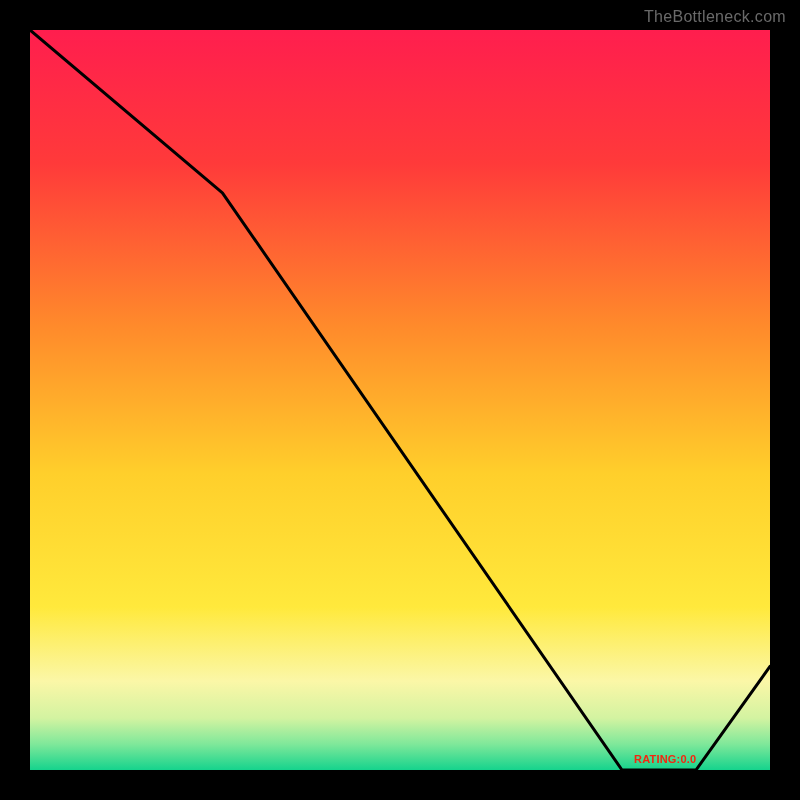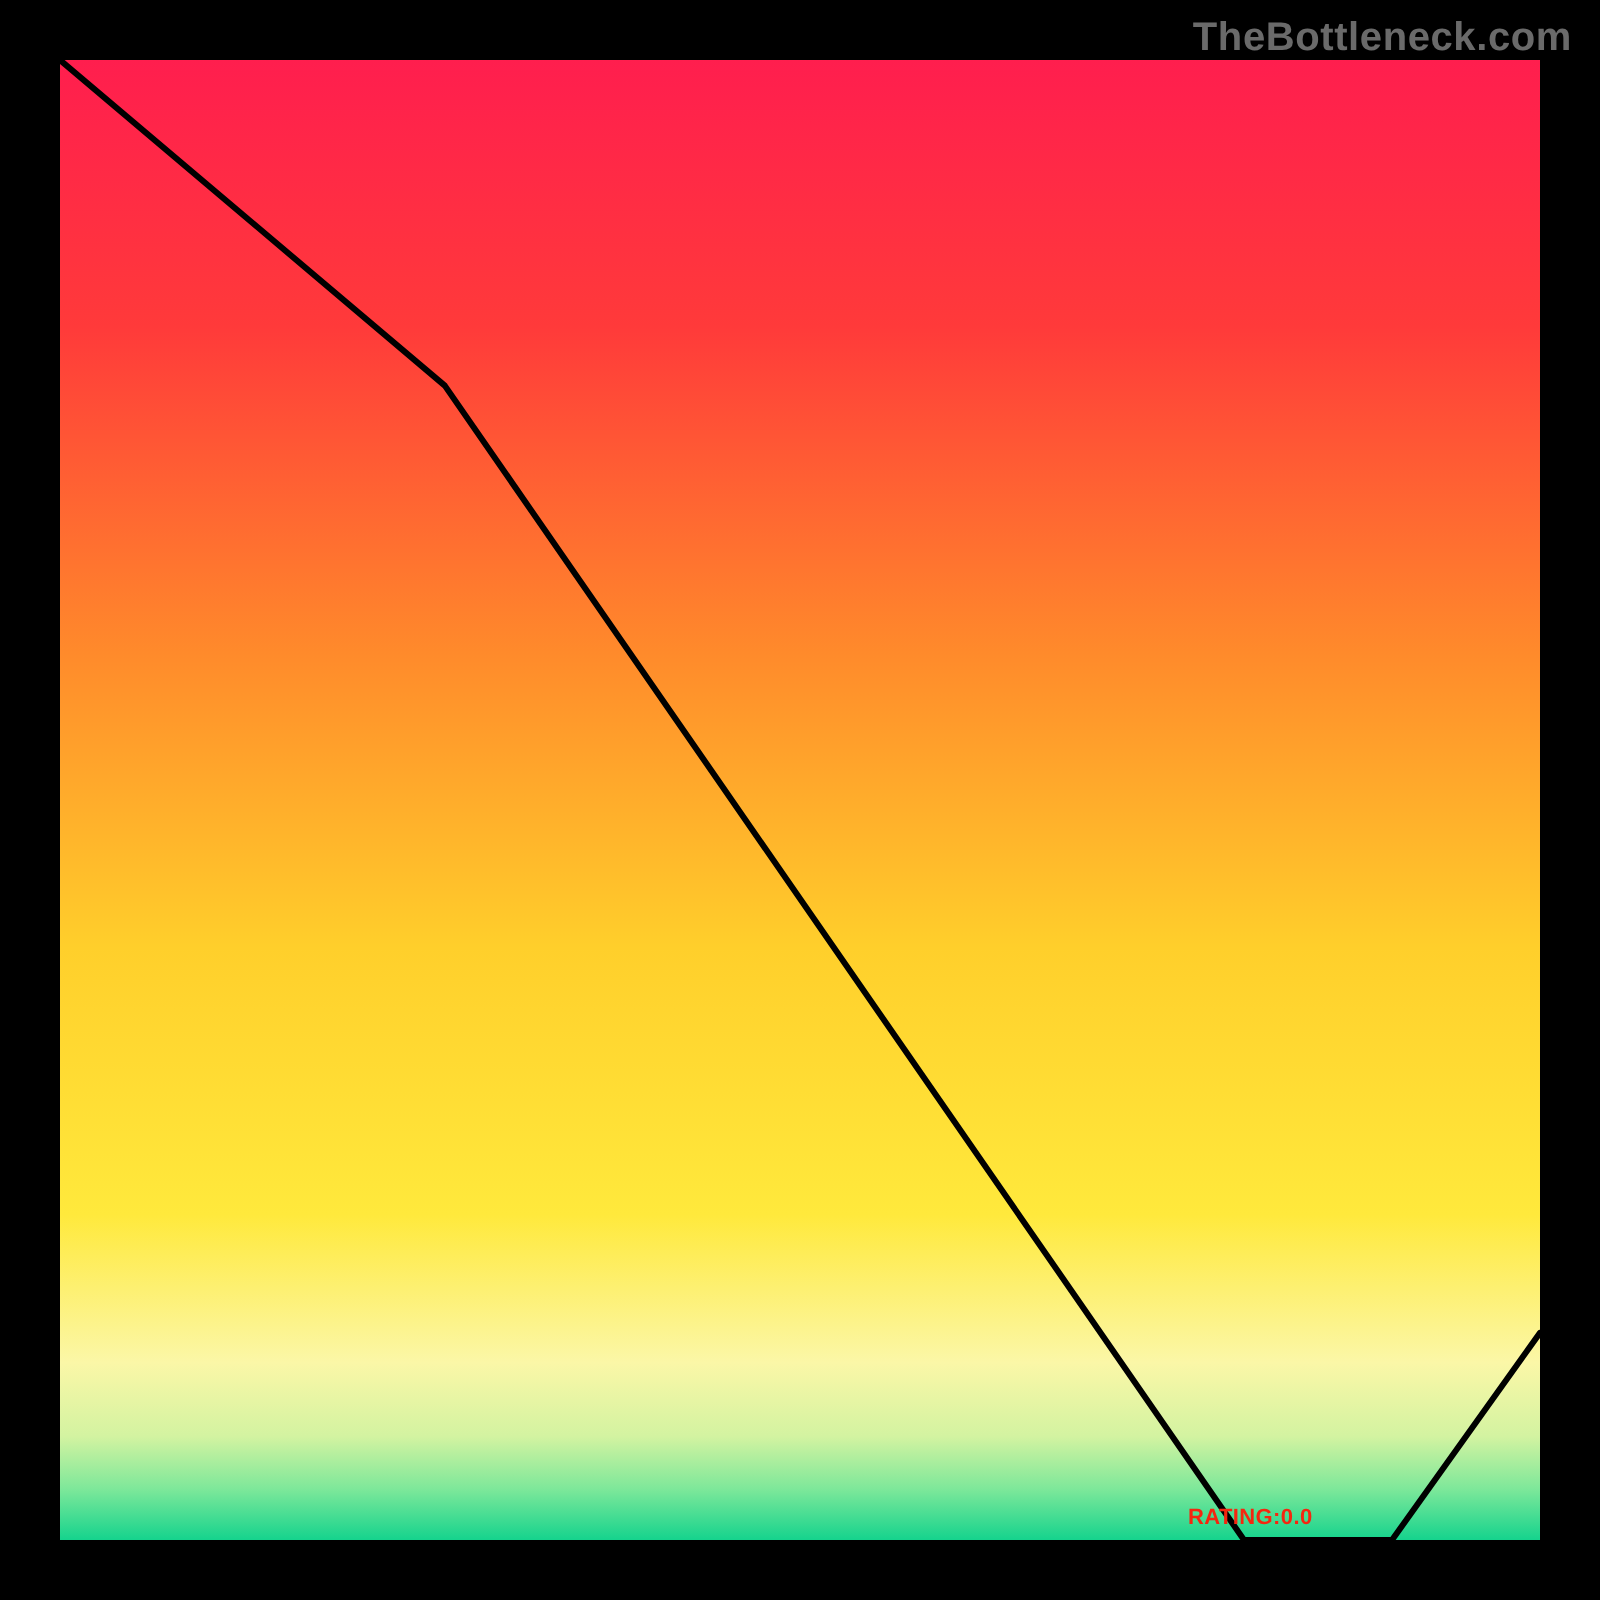--- a/index.html
+++ b/index.html
@@ -15,22 +15,22 @@
     position: relative;
     width: 800px;
     height: 800px;
     background: #000;
   }
   .watermark {
     position: absolute;
     top: 8px;
     right: 14px;
     color: #6a6a6a;
-    font-size: 20px;
-    font-weight: 700;
+    font-size: 16px;
+    font-weight: 400;
     letter-spacing: 0.3px;
   }
   .plot {
     position: absolute;
     left: 30px;
     top: 30px;
     width: 740px;
     height: 740px;
   }
   .label {
@@ -59,14 +59,14 @@
           <stop offset="88%" stop-color="#fbf7a7"></stop>
           <stop offset="93%" stop-color="#d3f3a1"></stop>
           <stop offset="96.5%" stop-color="#7fe89a"></stop>
           <stop offset="100%" stop-color="#15d38d"></stop>
         </linearGradient>
     </defs>
     <rect x="0" y="0" width="740" height="740" fill="url(#bg-grad)"></rect>
     <polyline id="curve-path" fill="none" stroke-linejoin="round" stroke-linecap="round" points="0,0 192.4,162.79999999999995 592,740 666,740 740,636.4" stroke="#000000" stroke-width="3"></polyline>
   </svg>
 
-  <div id="anno-0" class="label" style="left: 594px; top: 752.6px;">RATING:0.0</div>
+  <div id="anno-0" class="label" style="left: 634px; top: 752.6px;">RATING:0.0</div>
 </div>
 
 </body></html>

